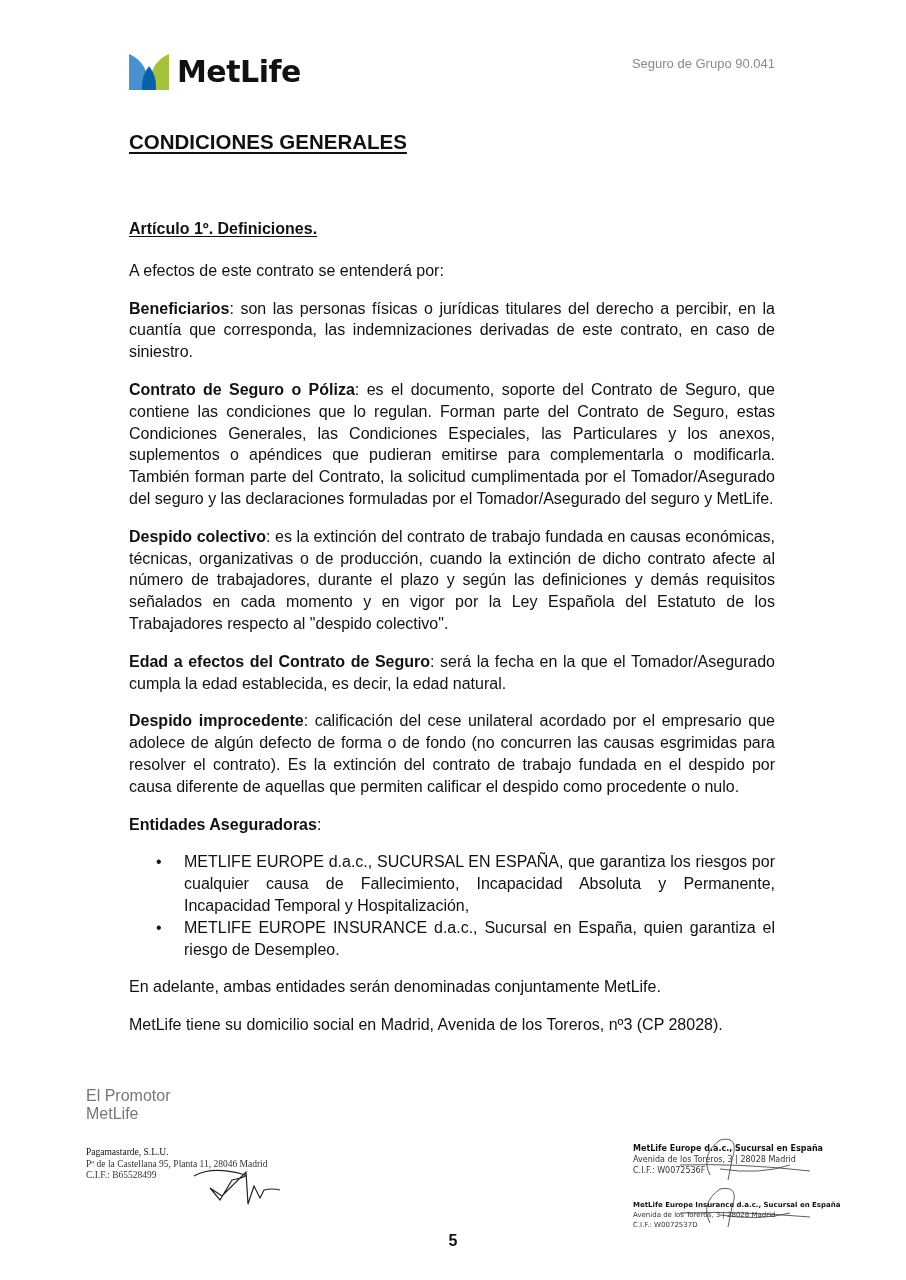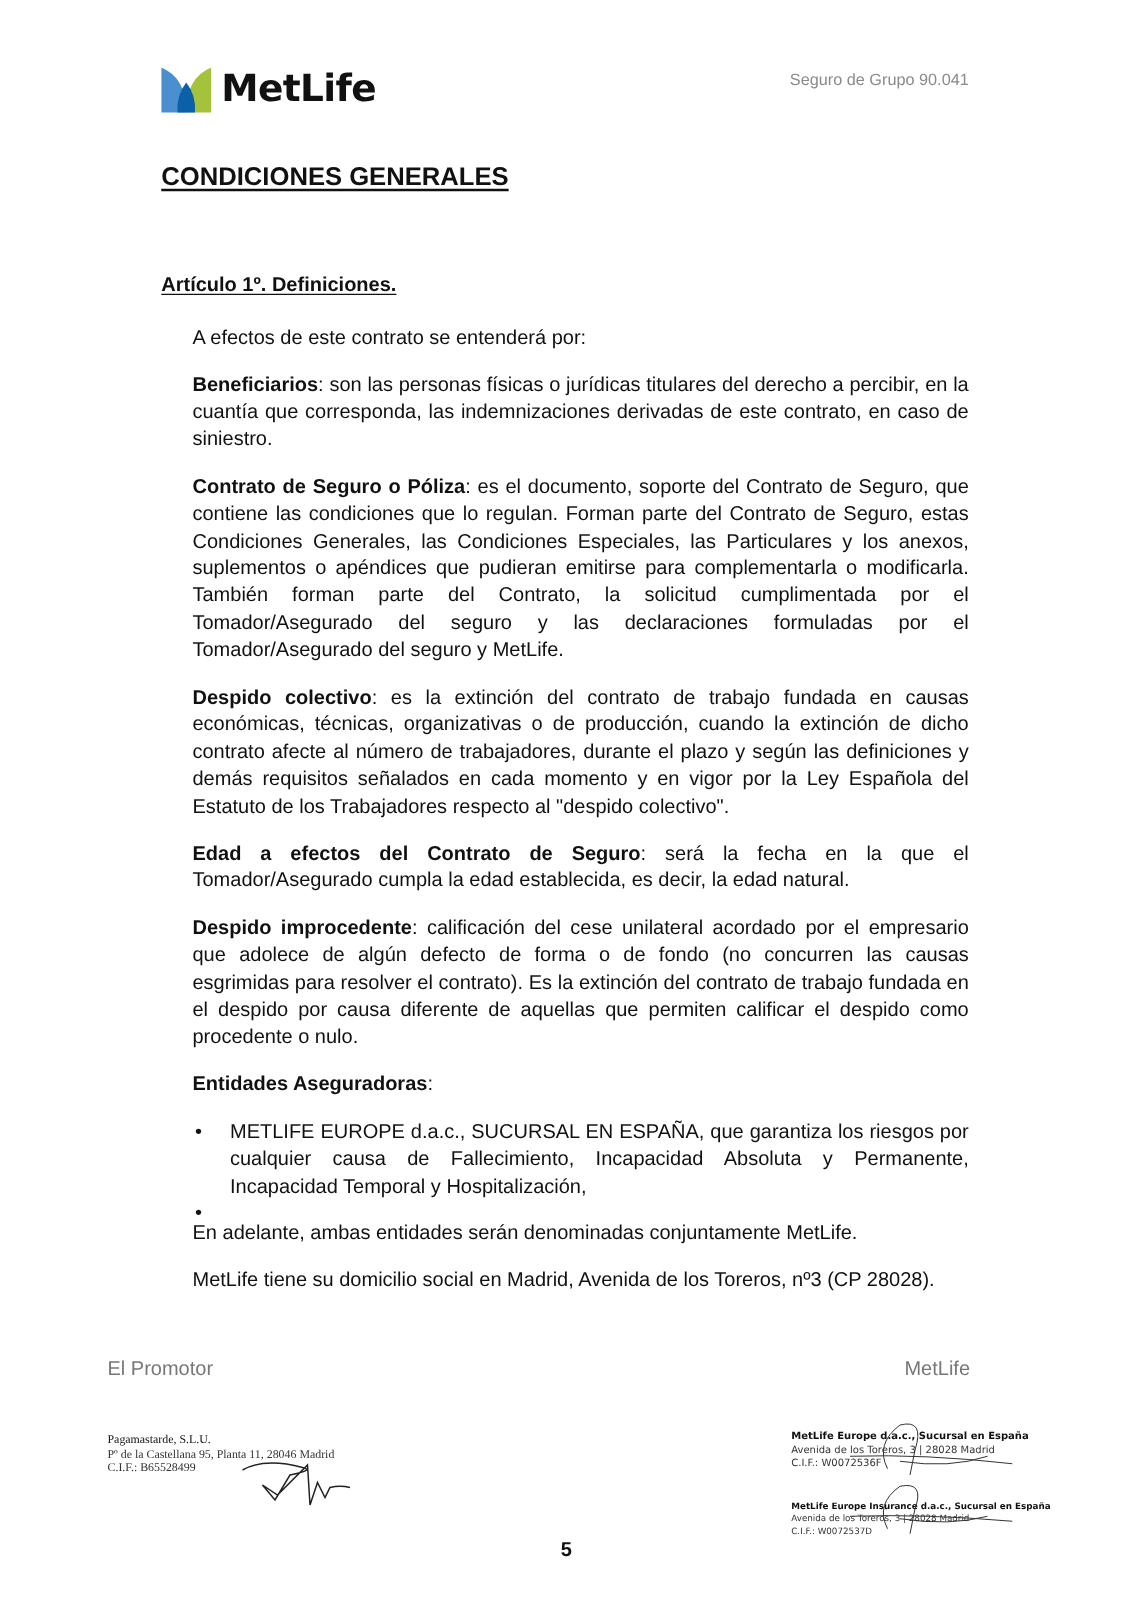--- a/index.html
+++ b/index.html
@@ -8,27 +8,27 @@
 
   .logo { position: absolute; left: 129px; top: 52px; display: flex; align-items: center; }
   .logo svg { width: 40px; height: 40px; display: block; }
   .logo-text { font-family: "DejaVu Sans", sans-serif; font-weight: bold; font-size: 30px; color: #111; margin-left: 8px; letter-spacing: -0.5px; line-height: 40px; }
 
   .ref { position: absolute; right: 131px; top: 56px; font-size: 13px; color: #8a8a8a; text-align: center; }
 
   .content { position: absolute; left: 129px; top: 128px; width: 646px; font-size: 16px; line-height: 21.8px; }
   .title { font-size: 20.5px; font-weight: bold; text-decoration: underline; text-underline-offset: 3px; margin-bottom: 62px; line-height: 28px; }
   .article { font-size: 16px; font-weight: bold; text-decoration: underline; text-underline-offset: 2px; margin-bottom: 20px; }
-  p { text-align: justify; margin-bottom: 16px; margin-left: 25px; }
+  p { text-align: justify; margin-bottom: 16px; }
   p b { font-weight: bold; }
   ul { list-style: none; margin: 0 0 16px 0; }
   ul li { position: relative; padding-left: 55px; text-align: justify; }
   ul li .bullet { position: absolute; left: 27px; top: 0; }
 
-  .footer-labels { position: absolute; top: 1087px; left: 86px; width: 690px; display: flex; justify-content: space-between; font-size: 16px; color: #777; }
+  .footer-labels { position: absolute; top: 1087px; left: 86px; width: 690px; display: flex; justify-content: space-between; font-size: 16px; color: #777; flex-direction: column; }
 
   .promotor { position: absolute; left: 86px; top: 1147px; font-family: "Liberation Serif", serif; font-size: 9.5px; line-height: 11.5px; color: #333; }
   .promotor .name { font-weight: normal; color: #111; }
   .promotor-sig { position: absolute; left: 192px; top: 1168px; width: 90px; height: 38px; }
 
   .metlife-block { position: absolute; left: 633px; top: 1143px; font-family: "DejaVu Sans", sans-serif; color: #333; }
   .metlife-block .e1 { font-size: 8px; line-height: 11px; }
   .metlife-block .e2 { margin-top: 24px; font-size: 7px; line-height: 10px; }
   .metlife-block .bold { font-weight: bold; color: #111; }
   .ml-sig1 { position: absolute; left: 660px; top: 1135px; width: 150px; height: 50px; }
@@ -57,21 +57,21 @@
 
   <p><b>Beneficiarios</b><span>: son las personas físicas o jurídicas titulares del derecho a percibir, en la cuantía que corresponda, las indemnizaciones derivadas de este contrato, en caso de siniestro.</span></p>
   <p><b>Contrato de Seguro o Póliza</b><span>: es el documento, soporte del Contrato de Seguro, que contiene las condiciones que lo regulan. Forman parte del Contrato de Seguro, estas Condiciones Generales, las Condiciones Especiales, las Particulares y los anexos, suplementos o apéndices que pudieran emitirse para complementarla o modificarla. También forman parte del Contrato, la solicitud cumplimentada por el Tomador/Asegurado del seguro y las declaraciones formuladas por el Tomador/Asegurado del seguro y MetLife.</span></p>
   <p><b>Despido colectivo</b><span>: es la extinción del contrato de trabajo fundada en causas económicas, técnicas, organizativas o de producción, cuando la extinción de dicho contrato afecte al número de trabajadores, durante el plazo y según las definiciones y demás requisitos señalados en cada momento y en vigor por la Ley Española del Estatuto de los Trabajadores respecto al "despido colectivo".</span></p>
   <p><b>Edad a efectos del Contrato de Seguro</b><span>: será la fecha en la que el Tomador/Asegurado cumpla la edad establecida, es decir, la edad natural.</span></p>
   <p><b>Despido improcedente</b><span>: calificación del cese unilateral acordado por el empresario que adolece de algún defecto de forma o de fondo (no concurren las causas esgrimidas para resolver el contrato). Es la extinción del contrato de trabajo fundada en el despido por causa diferente de aquellas que permiten calificar el despido como procedente o nulo.</span></p>
   <p><b>Entidades Aseguradoras</b><span>:</span></p>
 
   <ul>
     <li><span class="bullet">•</span><span>METLIFE EUROPE d.a.c., SUCURSAL EN ESPAÑA, que garantiza los riesgos por cualquier causa de Fallecimiento, Incapacidad Absoluta y Permanente, Incapacidad Temporal y Hospitalización,</span></li>
-    <li><span class="bullet">•</span></li>
+    <li><span class="bullet">•</span><span>METLIFE EUROPE INSURANCE d.a.c., Sucursal en España, quien garantiza el riesgo de Desempleo.</span></li>
   </ul>
 
   <p>En adelante, ambas entidades serán denominadas conjuntamente MetLife.</p>
   <p>MetLife tiene su domicilio social en Madrid, Avenida de los Toreros, nº3 (CP 28028).</p>
 </div>
 
 <div class="footer-labels">
   <span>El Promotor</span>
   <span>MetLife</span>
 </div>

